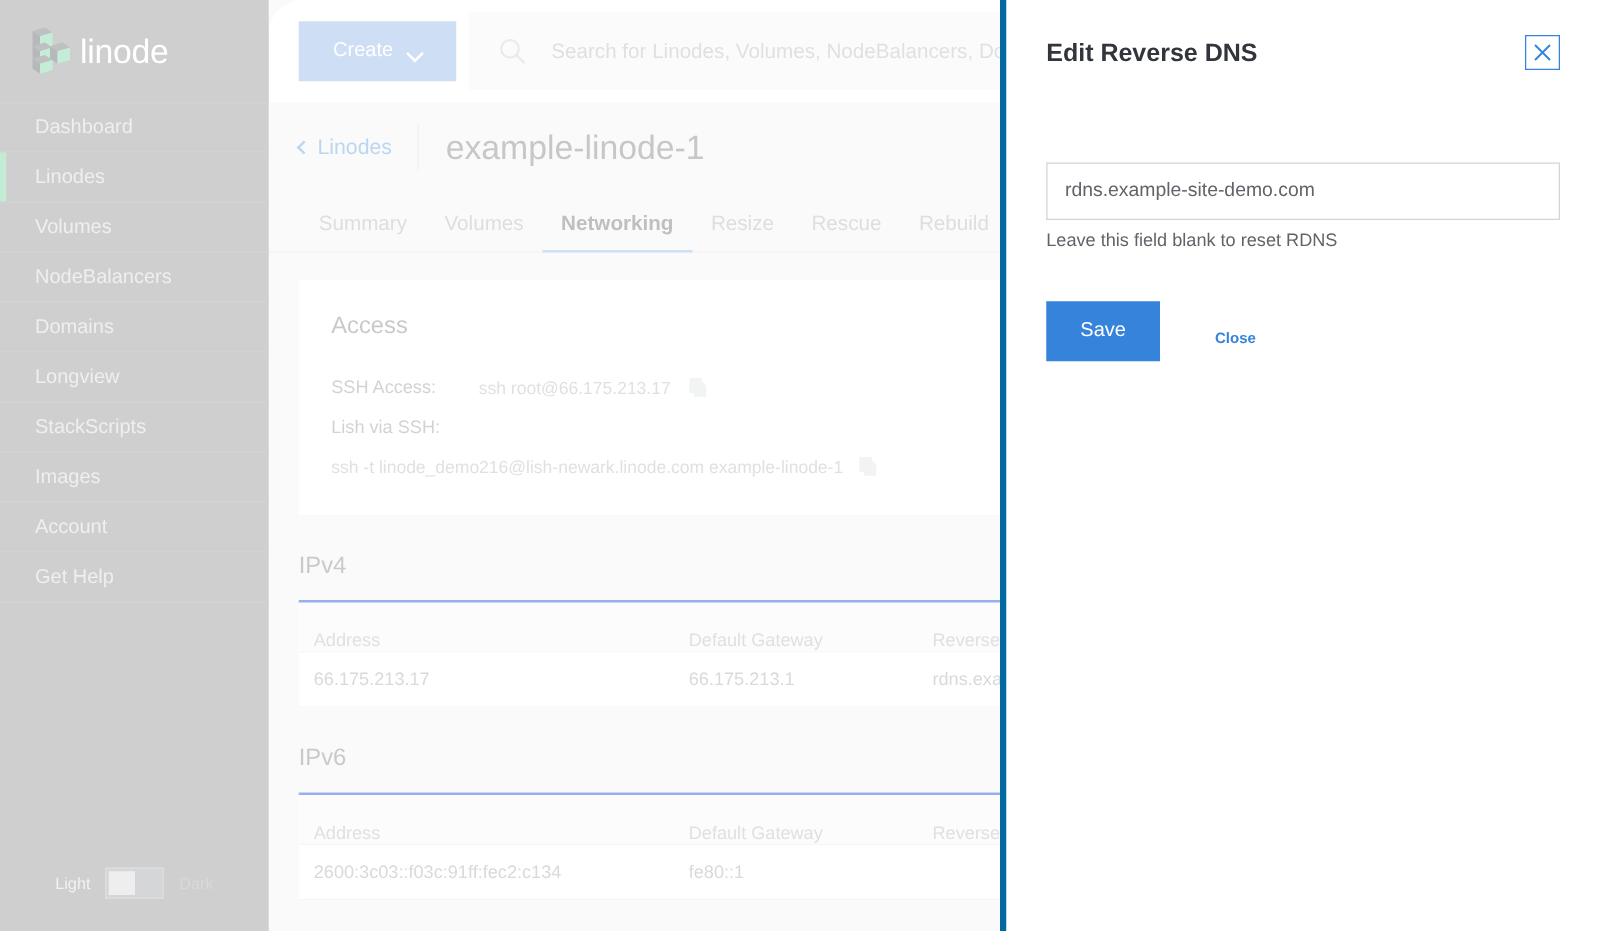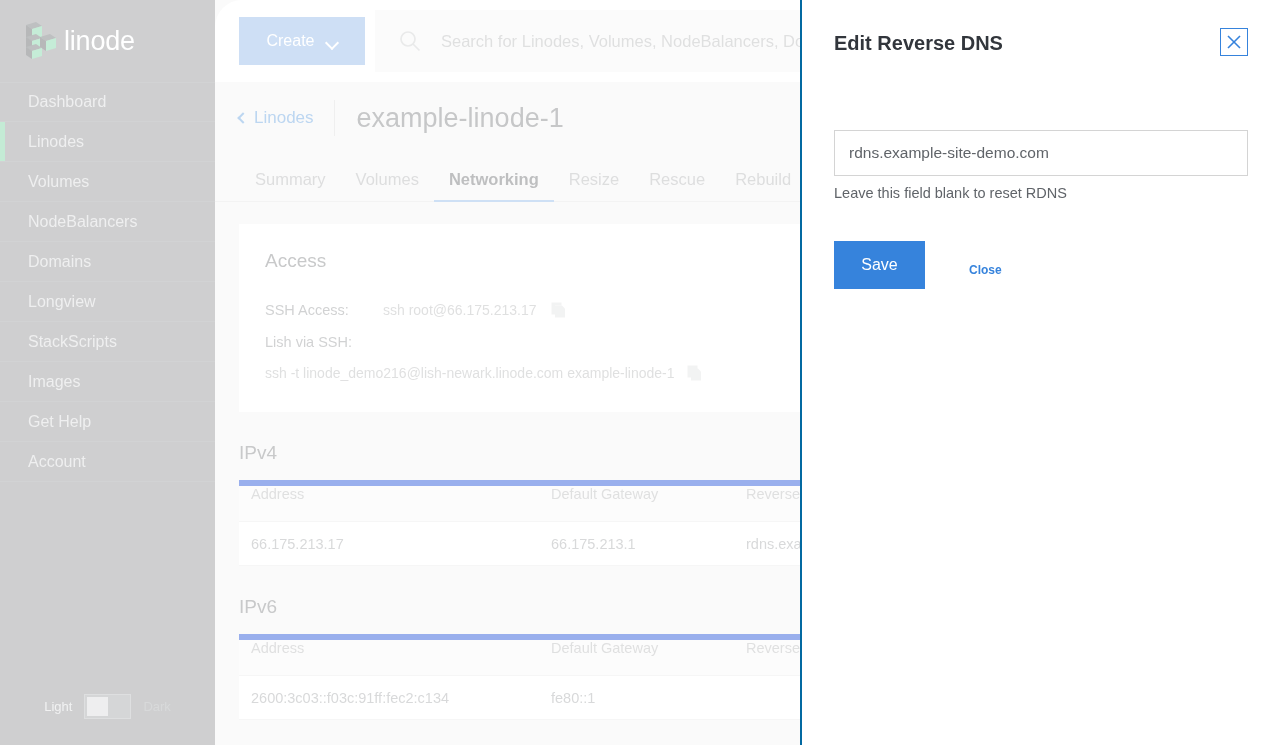--- a/index.html
+++ b/index.html
@@ -288,22 +288,22 @@
     font-size: 19px;
     color: #858789;
     font-weight: 400;
     padding: 30px 0 16px 0;
   }
   .table { width: 1016px; }
   .thead {
     background: #f8f8f8;
     display: flex;
     height: 42px;
-    align-items: flex-start;
-    border-top: 6px solid #1d4ed8;
+    align-items: flex-end;
+    border-top: 2px solid #1d4ed8;
     border-bottom: 1px solid #ececec;
   }
   .tbody-row {
     background: #ffffff;
     display: flex;
     height: 44px;
     align-items: center;
     border-bottom: 1px solid #ececec;
   }
   .th, .td {
@@ -327,21 +327,21 @@
     pointer-events: none;
   }
 
   
   .drawer {
     position: absolute;
     top: 0; right: 0;
     width: 480px;
     height: 745px;
     background: #ffffff;
-    border-left: 2px solid #0369a1;
+    border-left: 5px solid #0369a1;
     padding: 28px 32px 12px 32px;
   }
   .drawer-header {
     display: flex;
     align-items: flex-start;
     justify-content: space-between;
     height: 44px;
   }
   .drawer-title {
     font-size: 20px;
@@ -453,24 +453,24 @@
         <div class="nav-item">
             <span>Longview</span>
           </div>
         <div class="nav-item">
             <span>StackScripts</span>
           </div>
         <div class="nav-item">
             <span>Images</span>
           </div>
         <div class="nav-item">
+            <span>Account</span>
+          </div>
+        <div class="nav-item">
             <span>Get Help</span>
-          </div>
-        <div class="nav-item">
-            <span>Account</span>
           </div>
       </nav>
       <div class="theme-toggle">
         <span class="theme-label">Light</span>
         <span class="switch">
           <span class="switch-knob"></span>
         </span>
         <span class="theme-label off">Dark</span>
       </div>
     </aside>

